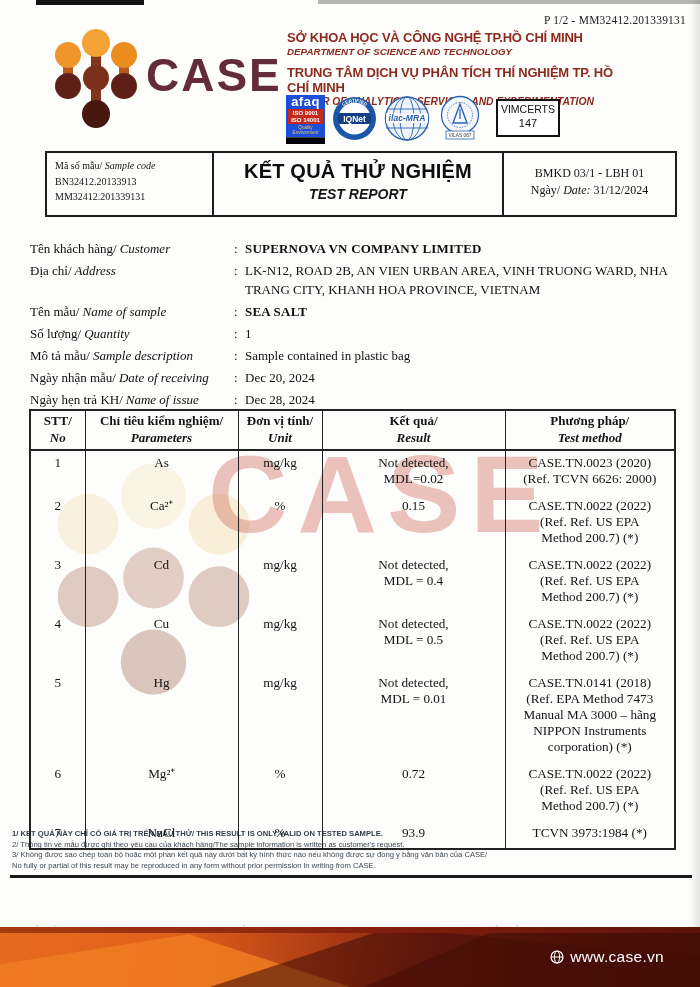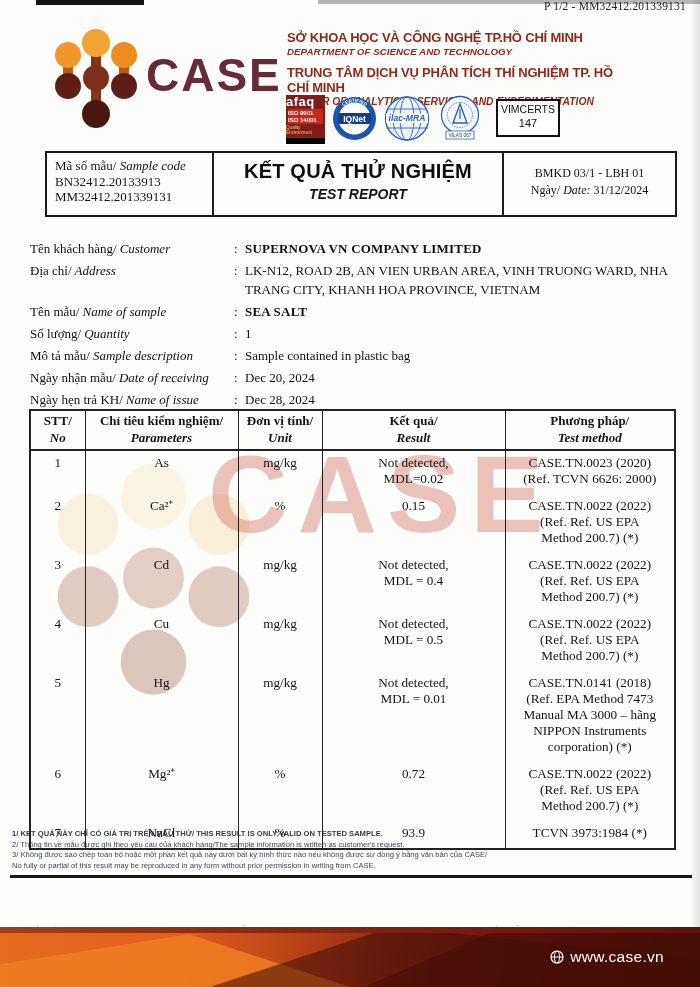--- a/index.html
+++ b/index.html
@@ -4,45 +4,45 @@
 <style>
   html,body{margin:0;padding:0;background:#e8e8e8;}
   .page{position:relative;width:700px;height:987px;background:#fdfdfc;overflow:hidden;
         font-family:"Liberation Serif",serif;color:#141414;margin:0 auto;}
   
   .scan-a{position:absolute;left:36px;top:0;width:108px;height:5px;background:#141414;}
   .scan-b{position:absolute;left:318px;top:0;width:382px;height:4px;background:rgba(95,95,95,.45);}
   .scan-edge{position:absolute;right:0;top:0;width:10px;height:100%;background:linear-gradient(90deg,rgba(0,0,0,0),rgba(0,0,0,.10));}
 
   
-  .page-ref{position:absolute;left:544px;top:0;font-size:11.5px;color:#232323;letter-spacing:.2px;}
+  .page-ref{position:absolute;left:544px;top:14px;font-size:11.5px;color:#232323;letter-spacing:.2px;}
   .logo-cluster{position:absolute;left:50px;top:26px;}
   .logo-text{position:absolute;left:146px;top:48px;font:bold 46px "Liberation Sans",sans-serif;
              color:#632c38;letter-spacing:2px;}
   .org-block{position:absolute;left:287px;top:30px;width:330px;color:#8c2a1e;font-family:"Liberation Sans",sans-serif;}
   .org-vi1{font-weight:bold;font-size:13px;letter-spacing:-.2px;}
   .org-en1{font-style:italic;font-weight:bold;font-size:9.8px;margin-top:1px;}
   .org-vi2{font-weight:bold;font-size:13px;margin-top:8px;letter-spacing:-.2px;}
   .org-en2{font-style:italic;font-weight:bold;font-size:10.3px;margin-top:1px;}
   .badges{position:absolute;left:286px;top:94px;display:flex;gap:7px;align-items:center;height:48px;}
-  .badge-afaq{width:39px;height:46px;background:#7f1d1d;text-align:left;font-family:"Liberation Sans",sans-serif;}
+  .badge-afaq{width:39px;height:46px;background:#1d4ed8;text-align:center;font-family:"Liberation Sans",sans-serif;}
   .afaq-name{color:#fff;font-weight:bold;font-size:13px;line-height:14px;letter-spacing:.5px;}
   .afaq-iso{background:#c42a1c;color:#fff;font-weight:bold;font-size:6px;line-height:6.5px;margin:0 2px;padding:1px 0;}
   .afaq-sub{color:#e8c86a;font-size:4.6px;line-height:5.2px;margin-top:1px;}
   .afaq-bar{background:#000;height:6px;margin-top:2px;border-top:1px solid #444;}
   .badge-vimcerts{width:64px;height:38px;border:2px solid #111;background:#fff;text-align:center;
                   font-family:"Liberation Sans",sans-serif;color:#111;padding-top:2px;box-sizing:border-box;margin-left:6px;}
   .vim-1{font-size:10.5px;line-height:13px;}
   .vim-2{font-size:11px;line-height:14px;text-align:center;}
 
   
   .title-box{position:absolute;left:45px;top:151px;width:628px;height:62px;border:2px solid #1d1d1d;
              display:grid;grid-template-columns:167px 290px 1fr;background:transparent;}
   .tb-c{box-sizing:border-box;}
-  .tb-c1{border-right:2px solid #1d1d1d;padding:5px 8px;font-size:13px;line-height:15.5px;}
+  .tb-c1{border-right:2px solid #1d1d1d;padding:5px 8px;font-size:10px;line-height:15.5px;}
   .tb-c1 .en{font-style:italic;}
   .tb-c2{border-right:2px solid #1d1d1d;text-align:center;padding-top:7px;}
   .report-title{font:bold 20px "Liberation Sans",sans-serif;color:#0d0d0d;letter-spacing:.2px;}
   .report-sub{font:italic bold 14px "Liberation Sans",sans-serif;margin-top:3px;color:#151515;}
   .tb-c3{text-align:center;font-size:12px;line-height:17px;padding-top:12px;}
   .tb-c3 .en{font-style:italic;text-align:center;}
 
   
   .info{position:absolute;left:30px;top:239px;width:646px;font-size:13px;color:#101010;}
   .info-row{display:flex;margin-bottom:3px;line-height:19px;}

